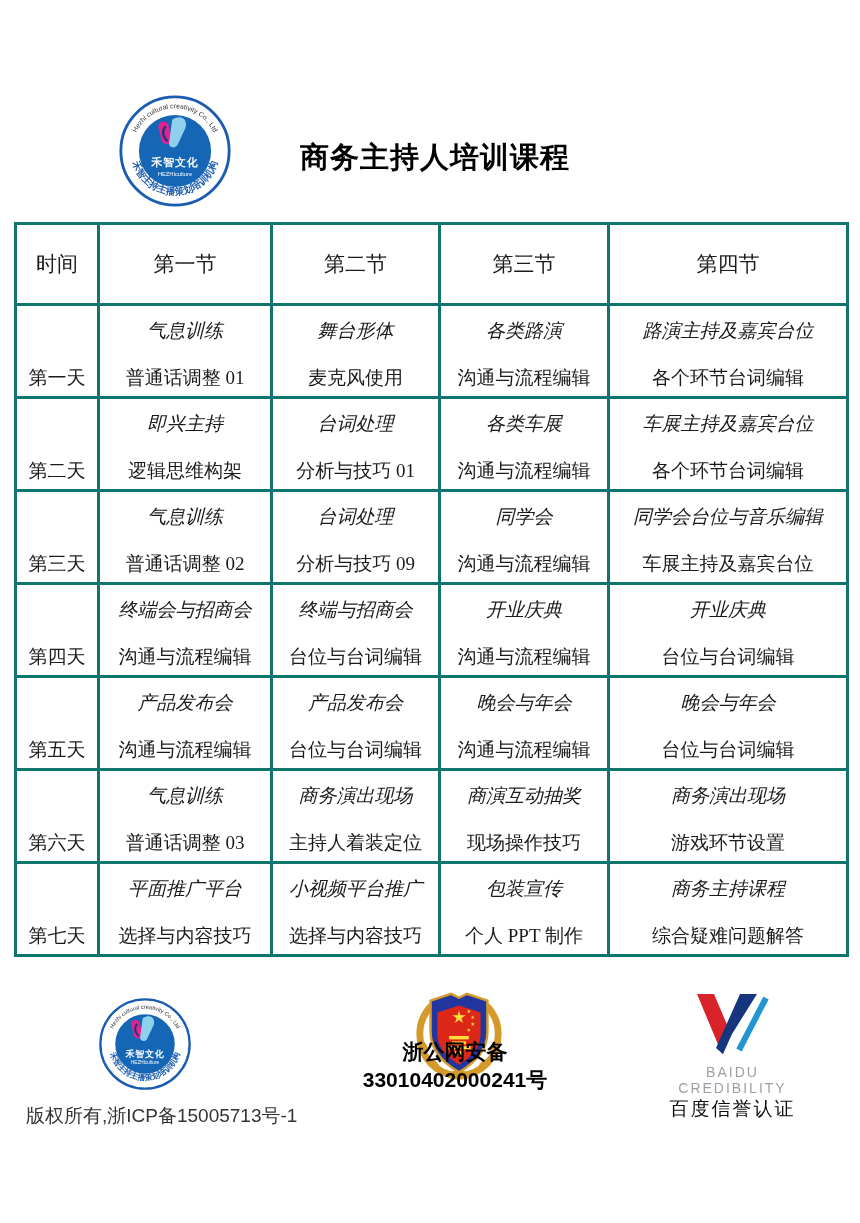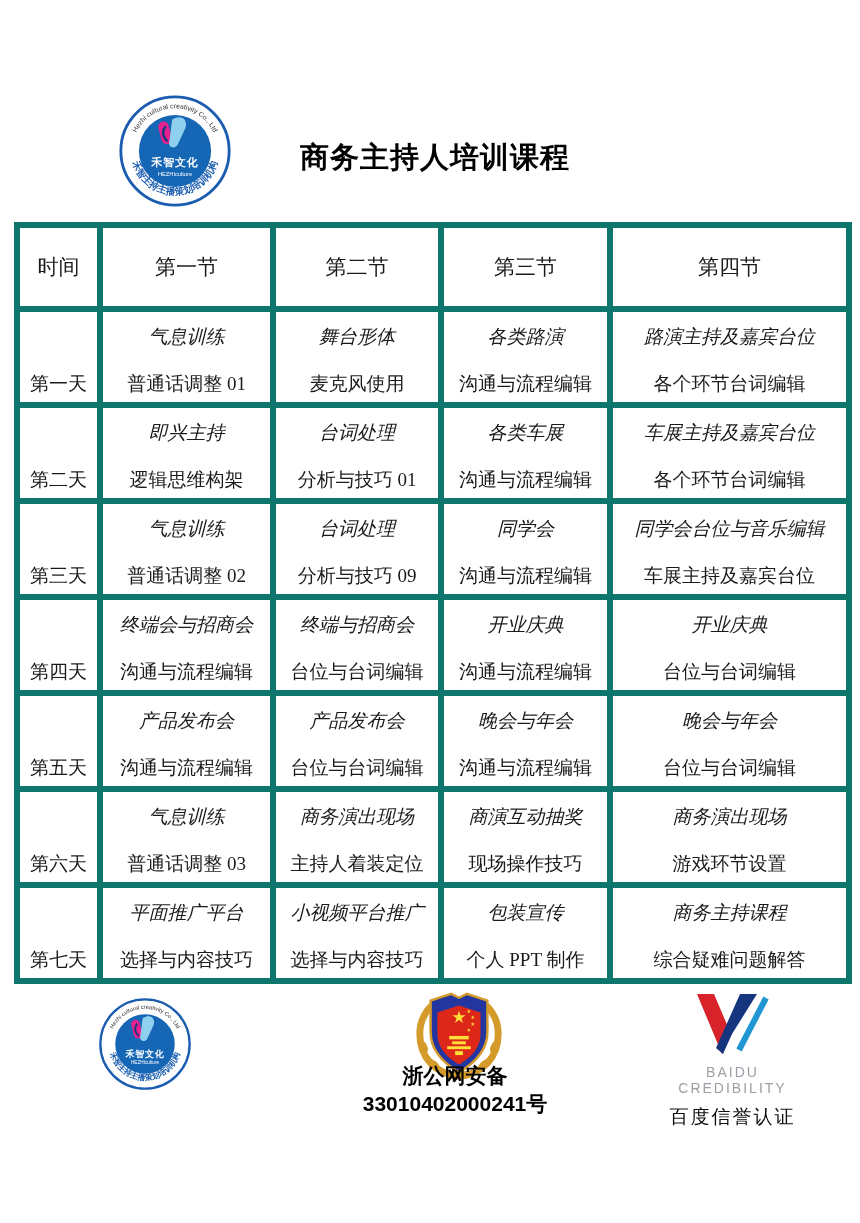--- a/index.html
+++ b/index.html
@@ -8,45 +8,45 @@
 
   
   .logo{position:absolute;}
   .logo svg{display:block;width:100%;height:100%;}
   .logo-header{left:118px;top:94px;width:114px;height:114px;}
   .page-title{position:absolute;left:300px;top:138px;width:330px;
               font-size:29px;font-weight:bold;letter-spacing:1px;color:#000;}
 
   
   .course-table{position:absolute;left:14px;top:222px;border-collapse:collapse;table-layout:fixed;width:832px;}
-  .course-table th,.course-table td{border:6px solid #0f766e;padding:0 6px;vertical-align:top;
+  .course-table th,.course-table td{border:3px solid #0f766e;padding:0 6px;vertical-align:top;
               font-weight:normal;font-size:19px;text-align:center;background:#fff;}
   .course-table thead th{height:78px;vertical-align:middle;font-size:21px;}
   .course-table tbody td{height:90px;}
   .cell-line{line-height:24px;white-space:nowrap;}
   .cell-line.l1{margin-top:13px;font-style:italic;}
   .cell-line.l2{margin-top:23px;}
   .cell-line.day-line{margin-top:60px;}
 
   
   .logo-footer{left:98px;top:997px;width:94px;height:94px;}
   .copyright{position:absolute;left:26px;top:1103px;font-size:19px;color:#333;
              font-family:"Liberation Sans","DejaVu Sans",sans-serif;}
   .police-badge{position:absolute;left:410px;top:985px;width:98px;height:98px;}
   .police-badge svg{display:block;width:100%;height:100%;}
-  .police-record{position:absolute;left:330px;top:1062px;width:250px;text-align:center;
+  .police-record{position:absolute;left:330px;top:1038px;width:250px;text-align:center;
              font-size:21px;font-weight:bold;color:#000;
              font-family:"Liberation Sans","DejaVu Sans",sans-serif;}
   .baidu-block{position:absolute;left:650px;top:990px;width:165px;text-align:center;
              font-family:"Liberation Sans","DejaVu Sans",sans-serif;}
   .baidu-v{width:110px;height:72px;margin:0 auto;}
   .baidu-v svg{display:block;width:100%;height:100%;}
   .baidu-cn{font-size:21px;color:#8a9096;letter-spacing:7px;margin-top:4px;padding-left:7px;}
   .baidu-en{font-size:14px;color:#9aa0a6;letter-spacing:2px;margin-top:2px;}
-  .baidu-caption{font-size:19px;color:#0d0d0d;letter-spacing:2px;margin-top:8px;}
+  .baidu-caption{font-size:19px;color:#0d0d0d;letter-spacing:2px;}
 </style>
 <title>商务主持人培训课程</title></head>
 <body>
 
 <div class="page">
 
   <div class="logo logo-header">
       <svg viewBox="0 0 120 120" xmlns="http://www.w3.org/2000/svg">
     <circle cx="60" cy="60" r="57" fill="#ffffff" stroke="#1a5cb0" stroke-width="3"></circle>
     <defs>
@@ -251,20 +251,21 @@
     <rect x="44" y="29" width="11" height="24" rx="5.5" fill="#e6218f" transform="rotate(-14 49 41)"></rect>
     <path d="M57,27 c11,-7 18,2 13,11 l-7,15 c-3,6 -11,3 -9,-3 z" fill="#8fd0ee"></path>
     <path d="M50,34 q-6,8 2,16" stroke="#123a7a" stroke-width="2.5" fill="none"></path>
     <text x="60" y="76" font-size="11.5" font-weight="bold" fill="#fff" text-anchor="middle" letter-spacing="1">禾智文化</text>
     <text x="60" y="86" font-size="6" fill="#fff" text-anchor="middle" font-family="Liberation Sans, DejaVu Sans, sans-serif">HEZHIculture</text>
     <text font-size="10" font-weight="bold" fill="#1a5cb0">
       <textPath href="#arcBot1" startOffset="50%" text-anchor="middle">禾智主持主播策划培训机构</textPath>
     </text>
   </svg>
     </div>
+  <div class="copyright">版权所有,浙ICP备15005713号-1</div>
 
   <div class="police-badge">
 <svg viewBox="0 0 100 100" xmlns="http://www.w3.org/2000/svg">
   <path d="M50,93 C26,91 10,74 10,50 C10,38 15,28 22,21" stroke="#d49a2a" stroke-width="7" fill="none"></path>
   <path d="M50,93 C74,91 90,74 90,50 C90,38 85,28 78,21" stroke="#d49a2a" stroke-width="7" fill="none"></path>
   <ellipse cx="14" cy="62" rx="7" ry="3" fill="#d49a2a" transform="rotate(60 14 62)"></ellipse>
   <ellipse cx="86" cy="62" rx="7" ry="3" fill="#d49a2a" transform="rotate(-60 86 62)"></ellipse>
   <ellipse cx="24" cy="80" rx="7" ry="3" fill="#d49a2a" transform="rotate(35 24 80)"></ellipse>
   <ellipse cx="76" cy="80" rx="7" ry="3" fill="#d49a2a" transform="rotate(-35 76 80)"></ellipse>
   <ellipse cx="50" cy="92" rx="13" ry="4.5" fill="#d49a2a"></ellipse>

